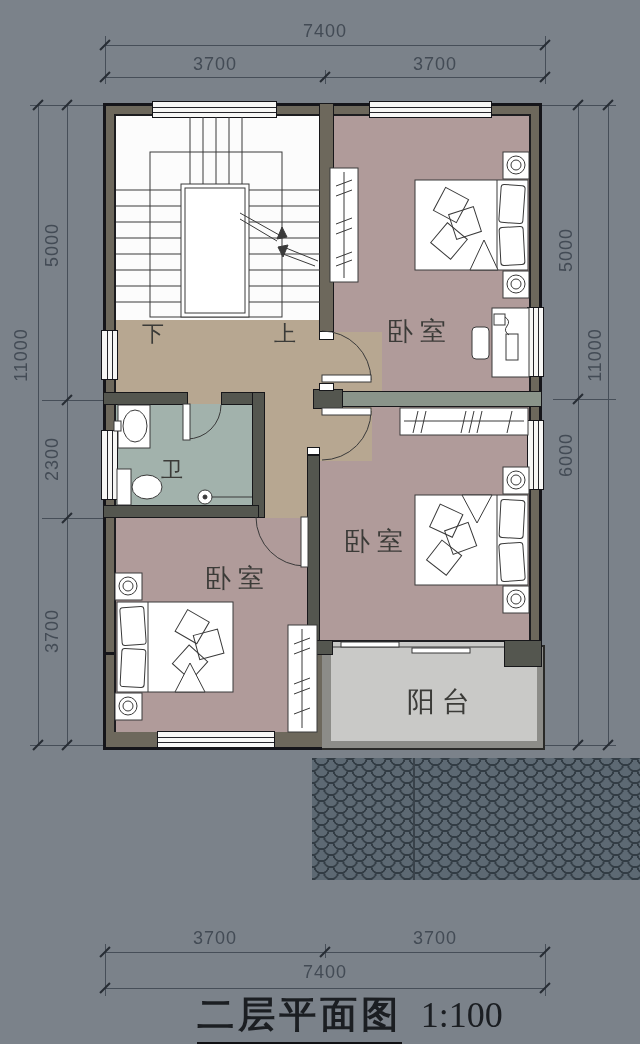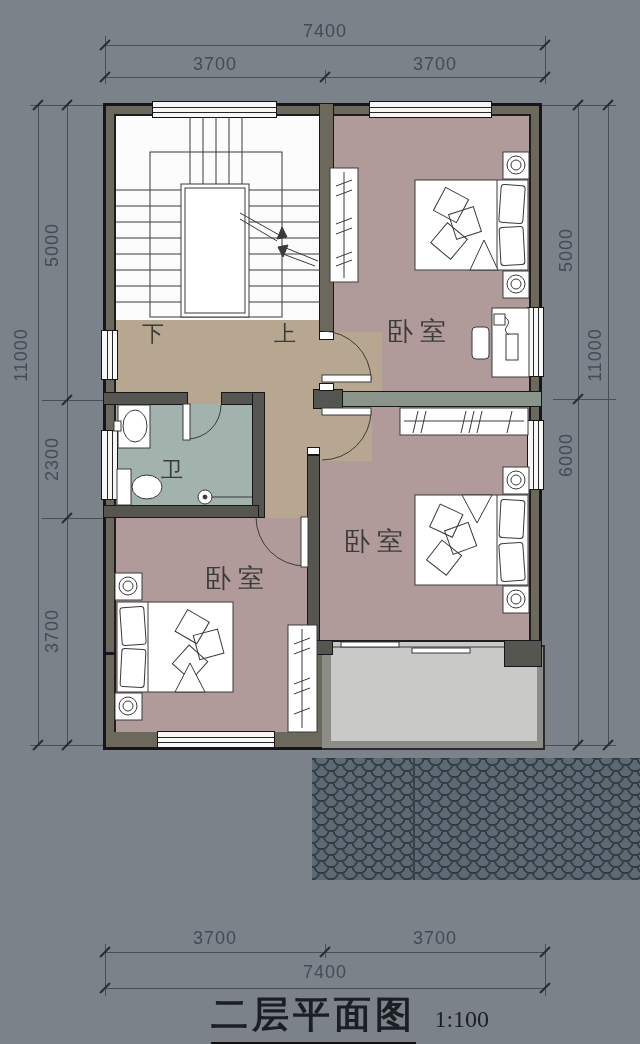--- a/index.html
+++ b/index.html
@@ -41,21 +41,21 @@
   .dim-label{position:absolute;color:#434b55;font-size:18px;letter-spacing:1px;text-align:center;
              height:22px;line-height:22px;}
   .vlabel{transform:rotate(-90deg);}
   
   .cjk{font-family:"Liberation Serif","DejaVu Serif",serif;color:#3b3b38;}
   .room-label{position:absolute;text-align:center;font-size:26px;letter-spacing:7px;}
   .small-label{position:absolute;text-align:center;font-size:22px;}
   #title-row{position:absolute;left:150px;top:990px;width:400px;text-align:center;white-space:nowrap;}
   #title-text{display:inline-block;font-size:37px;font-weight:700;letter-spacing:4px;color:#1b1e22;
               border-bottom:5px solid #101013;padding-bottom:2px;}
-  #title-scale{display:inline-block;font-size:24px;color:#1b1e22;margin-left:14px;
+  #title-scale{display:inline-block;font-size:36px;color:#1b1e22;margin-left:14px;
                font-family:"Liberation Serif",serif;}
   svg{position:absolute;left:0;top:0;}
 </style>
 </head>
 <body>
 
 <div id="canvas">
 
   <div class="abs balc-wall" style="left:320px;top:645px;width:225px;height:105px;"></div>
 
@@ -248,20 +248,21 @@
         <circle cx="205" cy="497" r="2" fill="#3a3a3a"></circle>
         <path d="M212 497H252"></path>
       </g>
     </g>
   </svg>
 
   <div class="room-label cjk" style="left:370px;top:314px;width:100px;">卧室</div>
   <div class="room-label cjk" style="left:327px;top:524px;width:100px;">卧室</div>
   <div class="room-label cjk" style="left:188px;top:561px;width:100px;">卧室</div>
   <div class="small-label cjk" style="left:156px;top:455px;width:32px;">卫</div>
+  <div class="room-label cjk" style="left:387px;top:683px;width:110px;font-size:28px;">阳台</div>
   <div class="small-label cjk" style="left:140px;top:319px;width:26px;">下</div>
   <div class="small-label cjk" style="left:272px;top:319px;width:26px;">上</div>
 
   <div class="abs dim-line" style="left:105px;top:45px;width:441px;height:1px;"></div>
   <div class="abs dim-line" style="left:105px;top:77px;width:441px;height:1px;"></div>
   <div class="abs dim-line" style="left:105px;top:36px;width:1px;height:48px;"></div>
   <div class="abs dim-line" style="left:545px;top:36px;width:1px;height:48px;"></div>
   <div class="abs dim-line" style="left:325px;top:70px;width:1px;height:14px;"></div>
   <div class="tick" style="left:98px;top:44px;"></div>
   <div class="tick" style="left:538px;top:44px;"></div>

